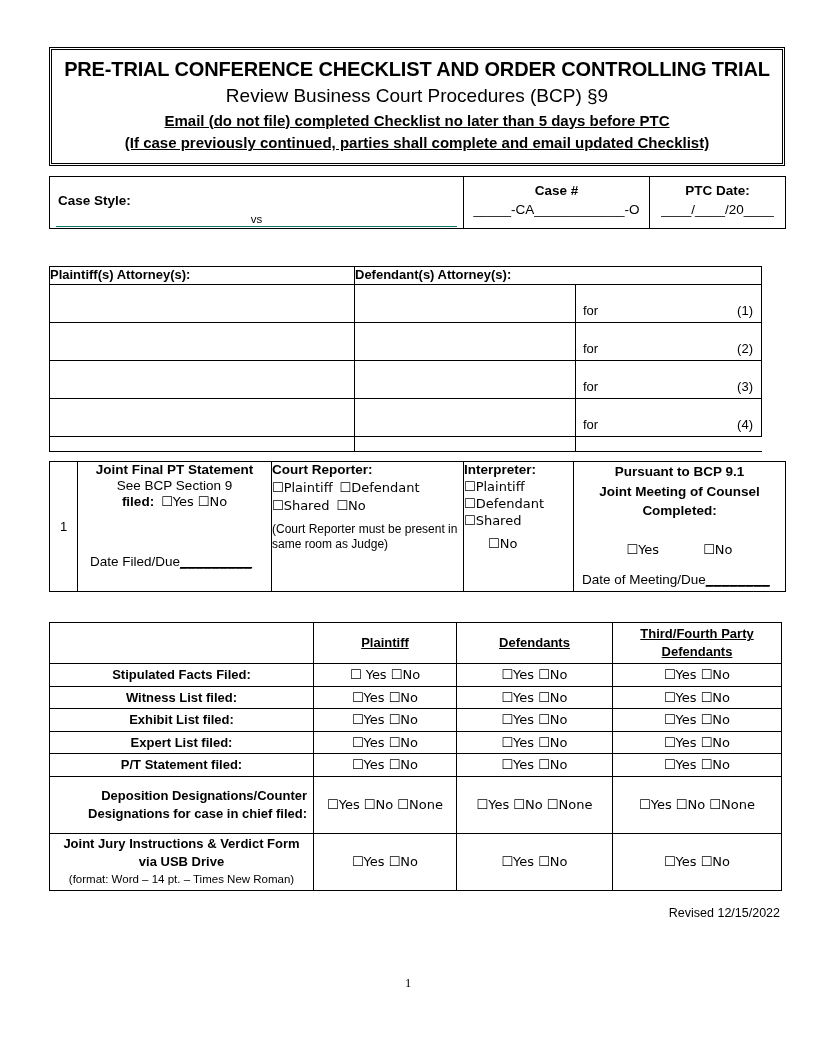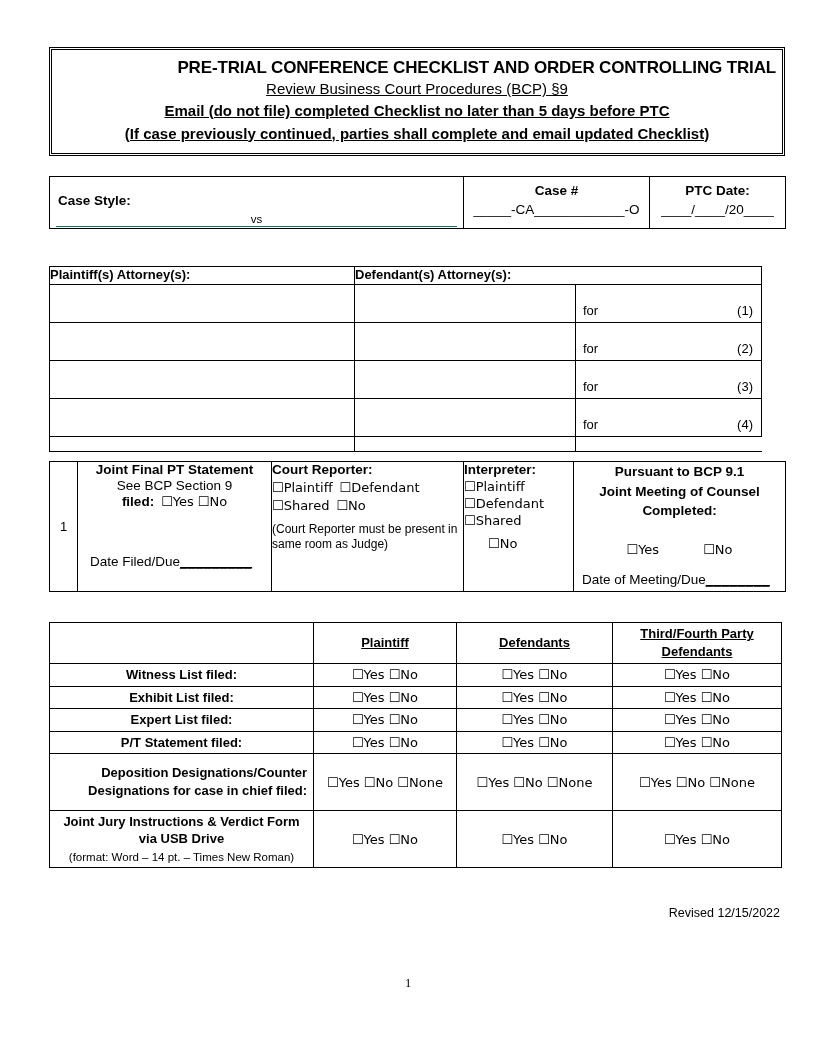--- a/index.html
+++ b/index.html
@@ -27,31 +27,29 @@
     position: absolute;
     left: 49px;
     top: 47px;
     width: 736px;
     box-sizing: border-box;
     border: 3px double #000;
     padding: 7px 6px 8px 6px;
     text-align: center;
   }
   .title-line1 {
-    font-size: 17px;
+    font-size: 20px;
     font-weight: bold;
     letter-spacing: -0.15px;
     line-height: 1.25;
-    text-align: right;
   }
   .title-line2 {
-    font-size: 15px;
+    font-size: 19px;
     font-weight: normal;
     line-height: 1.45;
-    text-decoration: underline;
   }
   .title-line3, .title-line4 {
     font-size: 15px;
     font-weight: bold;
     text-decoration: underline;
     line-height: 1.5;
   }
 
   
   .case-table {
@@ -430,20 +428,26 @@
       <tr>
         <td class="chk-head-blank"></td>
         <td class="chk-head"><u>Plaintiff</u></td>
         <td class="chk-head"><u>Defendants</u></td>
         <td class="chk-head">
           <u>Third/Fourth Party</u><br>
           <u>Defendants</u>
         </td>
       </tr>
 
+      <tr class="chk-row">
+        <td class="chk-label">Stipulated Facts Filed:</td>
+        <td class="cb">☐ Yes  ☐No</td>
+        <td class="cb">☐Yes ☐No</td>
+        <td class="cb">☐Yes  ☐No</td>
+      </tr>
 
       <tr class="chk-row">
         <td class="chk-label">Witness List filed:</td>
         <td class="cb">☐Yes   ☐No</td>
         <td class="cb">☐Yes ☐No</td>
         <td class="cb">☐Yes  ☐No</td>
       </tr>
 
       <tr class="chk-row">
         <td class="chk-label">Exhibit List filed:</td>

